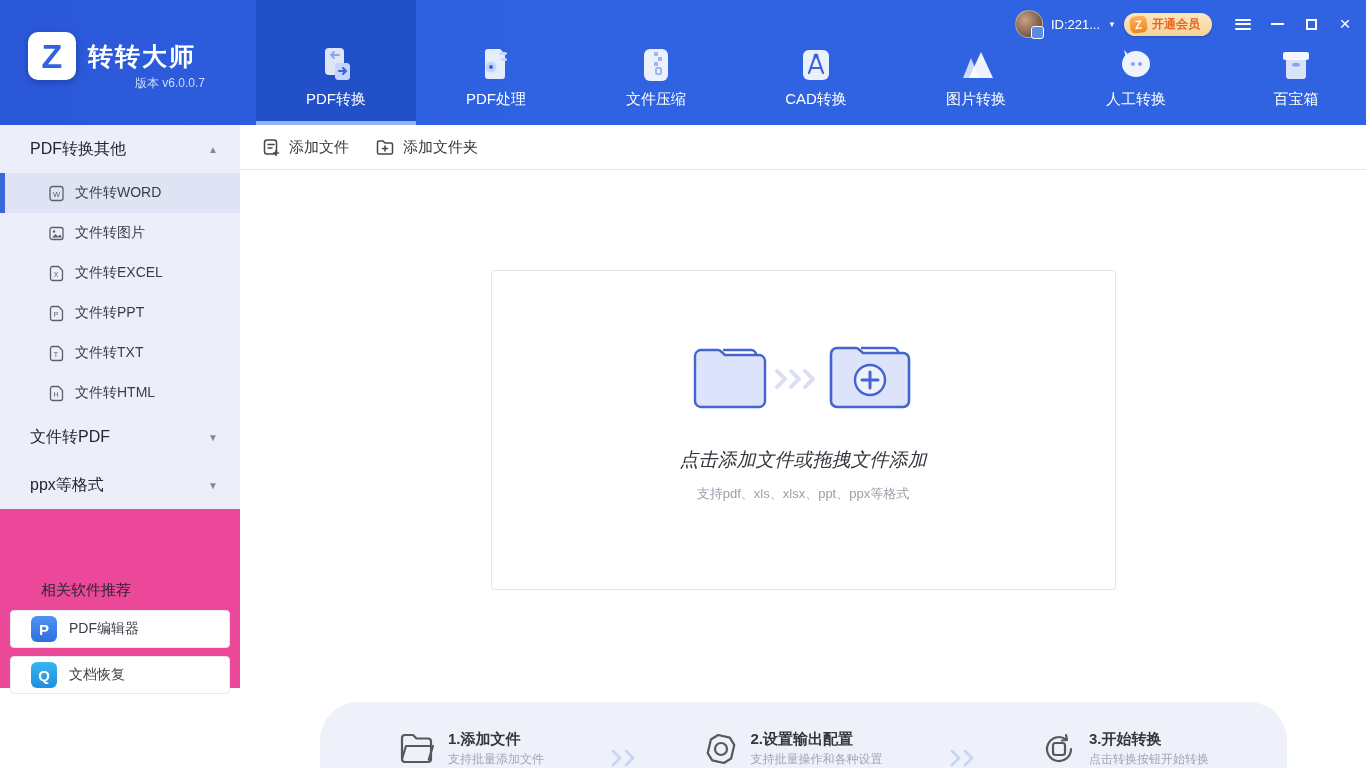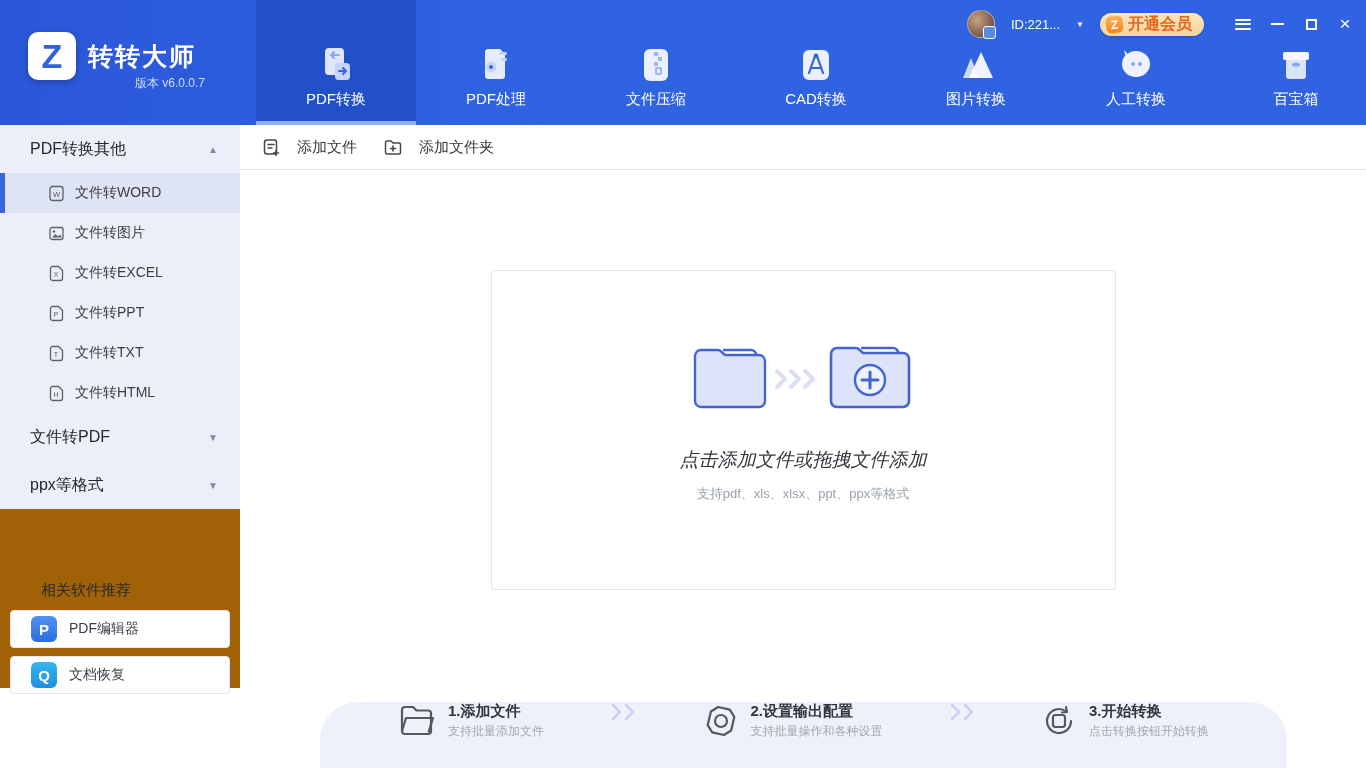--- a/index.html
+++ b/index.html
@@ -16,42 +16,42 @@
   .app-title{position:absolute;left:88px;top:40px;color:#fff;font-size:25px;font-weight:bold;letter-spacing:2px;}
   .app-version{position:absolute;left:135px;top:75px;color:#cfdcfb;font-size:12px;}
 
   .topnav{position:absolute;left:256px;top:0;height:125px;display:flex;}
   .nav-item{width:160px;height:125px;position:relative;display:flex;flex-direction:column;align-items:center;cursor:pointer;}
   .nav-item .nav-icon{margin-top:42px;height:46px;display:flex;align-items:center;justify-content:center;}
   .nav-label{color:#fff;font-size:15px;margin-top:2px;}
   .nav-item.active{background:var(--active_tab,#2150c8);}
   .nav-item.active::after{content:"";position:absolute;left:0;bottom:0;width:100%;height:4px;background:var(--tab_underline,#8fb2f4);}
 
-  .titlebar{position:absolute;right:12px;top:10px;height:28px;display:flex;align-items:center;gap:16px;}
+  .titlebar{position:absolute;right:12px;top:10px;height:28px;display:flex;align-items:center;gap:8px;}
   .avatar{width:28px;height:28px;border-radius:50%;background:radial-gradient(circle at 35% 35%,#c9a284,#6e5140 75%);
     position:relative;border:1px solid rgba(255,255,255,.4);cursor:pointer;}
   .avatar::after{content:"";position:absolute;right:-2px;bottom:-2px;width:11px;height:11px;border-radius:3px;
     background:#5a8de0;border:1px solid #fff;}
   .uid{color:#fff;font-size:13px;cursor:pointer;}
   .caret{color:#fff;font-size:8px;cursor:pointer;}
   .vip-badge{height:23px;background:linear-gradient(180deg,#fbe7c0,var(--badge_bg,#f5d39a));border-radius:12px;
     display:flex;align-items:center;padding:0 12px 0 6px;gap:5px;cursor:pointer;box-shadow:0 1px 3px rgba(0,0,0,.2);}
   .vip-z{width:17px;height:17px;border-radius:5px;background:linear-gradient(180deg,#ffb25e,#f08519);
     color:#fff;font-size:12px;font-weight:bold;display:flex;align-items:center;justify-content:center;transform:rotate(-6deg);}
-  .vip-label{color:var(--badge_text,#e8641c);font-size:16px;font-weight:bold;}
+  .vip-label{color:var(--badge_text,#e8641c);font-size:12px;font-weight:bold;}
   .winctl{display:flex;align-items:center;gap:16px;margin-left:14px;}
   .ctl{width:18px;height:18px;display:flex;align-items:center;justify-content:center;cursor:pointer;}
   .hamburger{width:16px;height:11px;display:flex;flex-direction:column;justify-content:space-between;}
   .hamburger i{display:block;height:2px;background:#fff;border-radius:1px;}
   .min-glyph{width:13px;height:2px;background:#fff;}
   .max-glyph{width:11px;height:11px;border:2px solid #fff;}
   .close-glyph{color:#fff;font-size:19px;line-height:18px;}
 
   
-  .sidebar{position:absolute;left:0;top:125px;width:240px;height:563px;background:#a16207;}
+  .sidebar{position:absolute;left:0;top:125px;width:240px;height:563px;background:#ec4899;}
   .side-top{background:var(--lavender,#eceefa);}
   .section-header{height:48px;display:flex;align-items:center;padding:0 22px 0 30px;cursor:pointer;}
   .section-header .sec-label{font-size:16px;color:#25282e;flex:1;}
   .section-header .sec-arrow{font-size:10px;color:#7d88a8;}
   .side-item{height:40px;display:flex;align-items:center;padding-left:48px;gap:10px;cursor:pointer;position:relative;}
   .side-item .si-label{font-size:14px;color:#3a3d45;}
   .side-item.selected{background:var(--selected_item,#dfe4f5);}
   .side-item.selected::before{content:"";position:absolute;left:0;top:0;width:5px;height:100%;background:var(--accent,#3a67de);}
   .mini-ic{width:17px;height:17px;flex:0 0 auto;}
 
@@ -59,34 +59,34 @@
   .rec-card{margin:0 10px 8px 10px;height:38px;border:1px solid #e7e8ef;border-radius:4px;background:#fff;
     display:flex;align-items:center;gap:12px;padding-left:20px;cursor:pointer;}
   .rec-ic{width:26px;height:26px;border-radius:6px;background:linear-gradient(180deg,#4e93f2,#2e6ee2);
     color:#fff;font-size:15px;font-weight:bold;display:flex;align-items:center;justify-content:center;}
   .rec-ic.cyan{background:linear-gradient(180deg,#37b6ef,#1f8ee0);}
   .rec-label{font-size:14px;color:#3a3d45;}
 
   
   .toolbar{position:absolute;left:240px;top:125px;width:1126px;height:45px;background:#fff;
     border-bottom:1px solid #e7e7ea;display:flex;align-items:center;gap:26px;padding-left:22px;}
-  .tool-btn{display:flex;align-items:flex-start;gap:16px;cursor:pointer;}
+  .tool-btn{display:flex;align-items:flex-start;gap:8px;cursor:pointer;}
   .tool-btn span{font-size:15px;color:#34373d;}
 
   
   .main{position:absolute;left:240px;top:171px;width:1126px;height:597px;background:#fff;}
   .dropzone{width:625px;height:320px;margin:99px auto 0;border:1px solid #e4e4ec;border-radius:3px;
     background:#fff;text-align:center;cursor:pointer;}
   .dz-art{margin-top:72px;}
   .dz-title{margin-top:30px;font-size:19px;color:#33363c;font-weight:500;font-style:italic;}
   .dz-sub{margin-top:12px;font-size:13px;color:#9aa0aa;}
 
   
   .stepsbar{position:absolute;left:320px;top:702px;width:967px;height:66px;background:var(--steps_bg,#eff1fa);
-    border-radius:38px 38px 0 0;display:flex;align-items:flex-start;justify-content:space-between;padding:0 78px;}
+    border-radius:38px 38px 0 0;display:flex;align-items:flex-end;justify-content:space-between;padding:0 78px;}
   .step{display:flex;align-items:center;gap:12px;}
   .step-texts{display:flex;flex-direction:column;gap:2px;}
   .step-title{font-size:15px;color:#33363c;font-weight:600;}
   .step-sub{font-size:12px;color:#a2a6b2;}
   .step-chev{display:flex;}
 </style>
 </head>
 <body>
 
 <div class="window">

